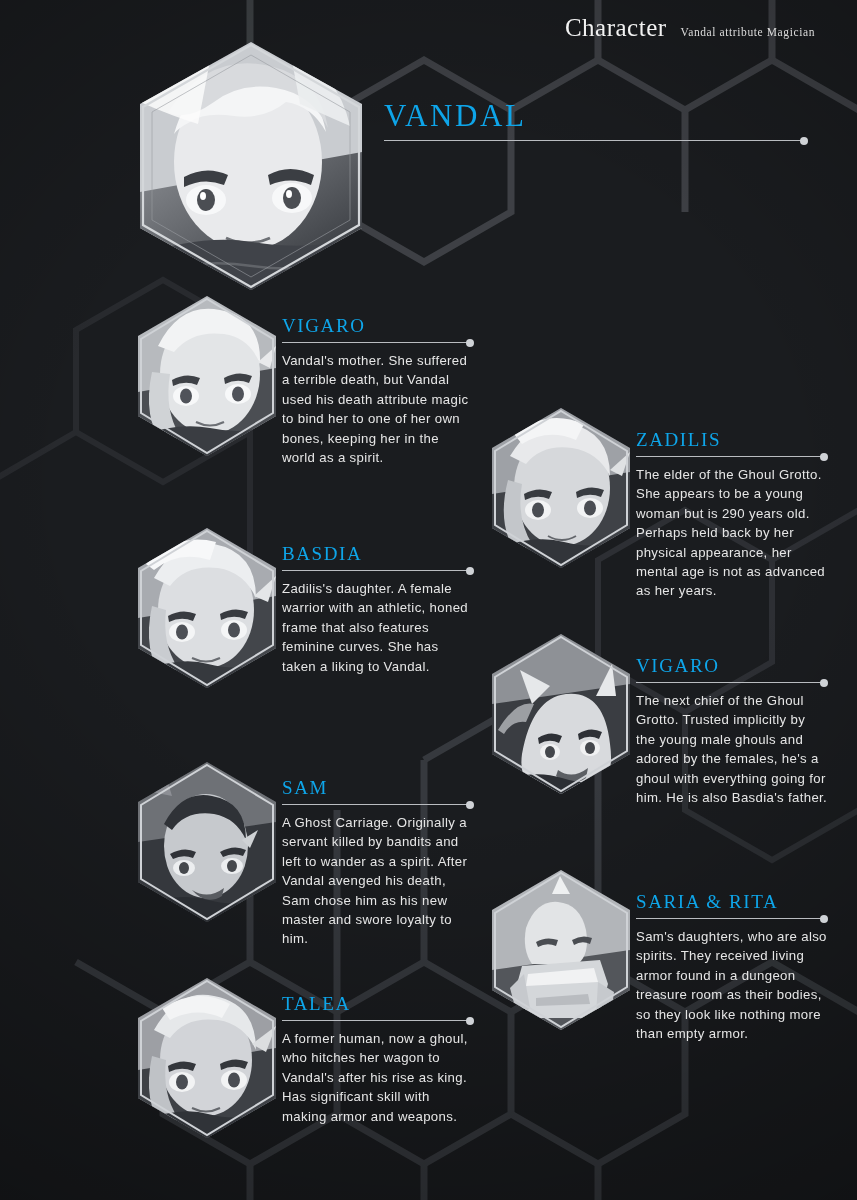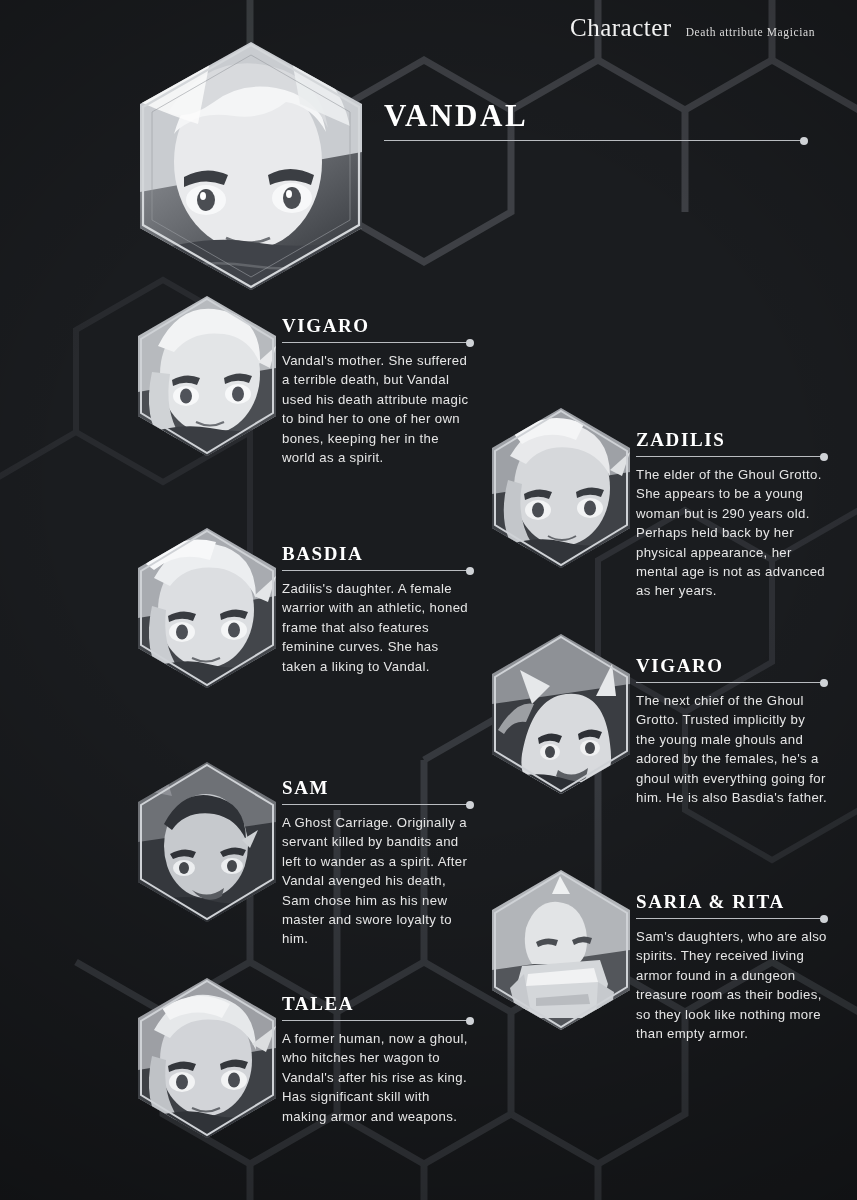--- a/index.html
+++ b/index.html
@@ -87,22 +87,22 @@
   .portrait {
     position: absolute;
     left: 0; top: 0; width: 100%; height: 100%;
   }
 
   .text-col {
     position: absolute;
   }
   .char-name {
     font-family: "Liberation Serif", serif;
-    color: #ffffff;
-    font-weight: 700;
+    color: #0ea5e9;
+    font-weight: 400;
     letter-spacing: 1.6px;
     line-height: 1;
     white-space: nowrap;
   }
   .name-rule {
     position: relative;
     height: 1px;
     background: #b9bcc0;
     margin-top: 7px;
   }
@@ -179,21 +179,21 @@
     <path d="M250 432 L250 560"></path>
   </g>
 </svg>
 
 <div id="page-vignette"></div>
 
 <div id="content">
 
   <div class="header">
     <div class="header-title">Character</div>
-    <div class="header-sub">Death attribute Magician</div>
+    <div class="header-sub">Vandal attribute Magician</div>
   </div>
 
   <div class="char" id="char-vandal" style="left:140px; top:42px; width:680px;">
     <div class="hex-wrap" style="left:0; top:0; width:222px; height:248px;">
       <div class="hex" style="width:222px;height:248px;">
         <svg class="portrait" viewBox="0 0 222 248" preserveAspectRatio="xMidYMid slice">
           <defs>
             <linearGradient id="gv" x1="0" y1="0" x2="0.6" y2="1">
               <stop offset="0%" stop-color="#efefef"></stop>
               <stop offset="55%" stop-color="#b9bcc0"></stop>

